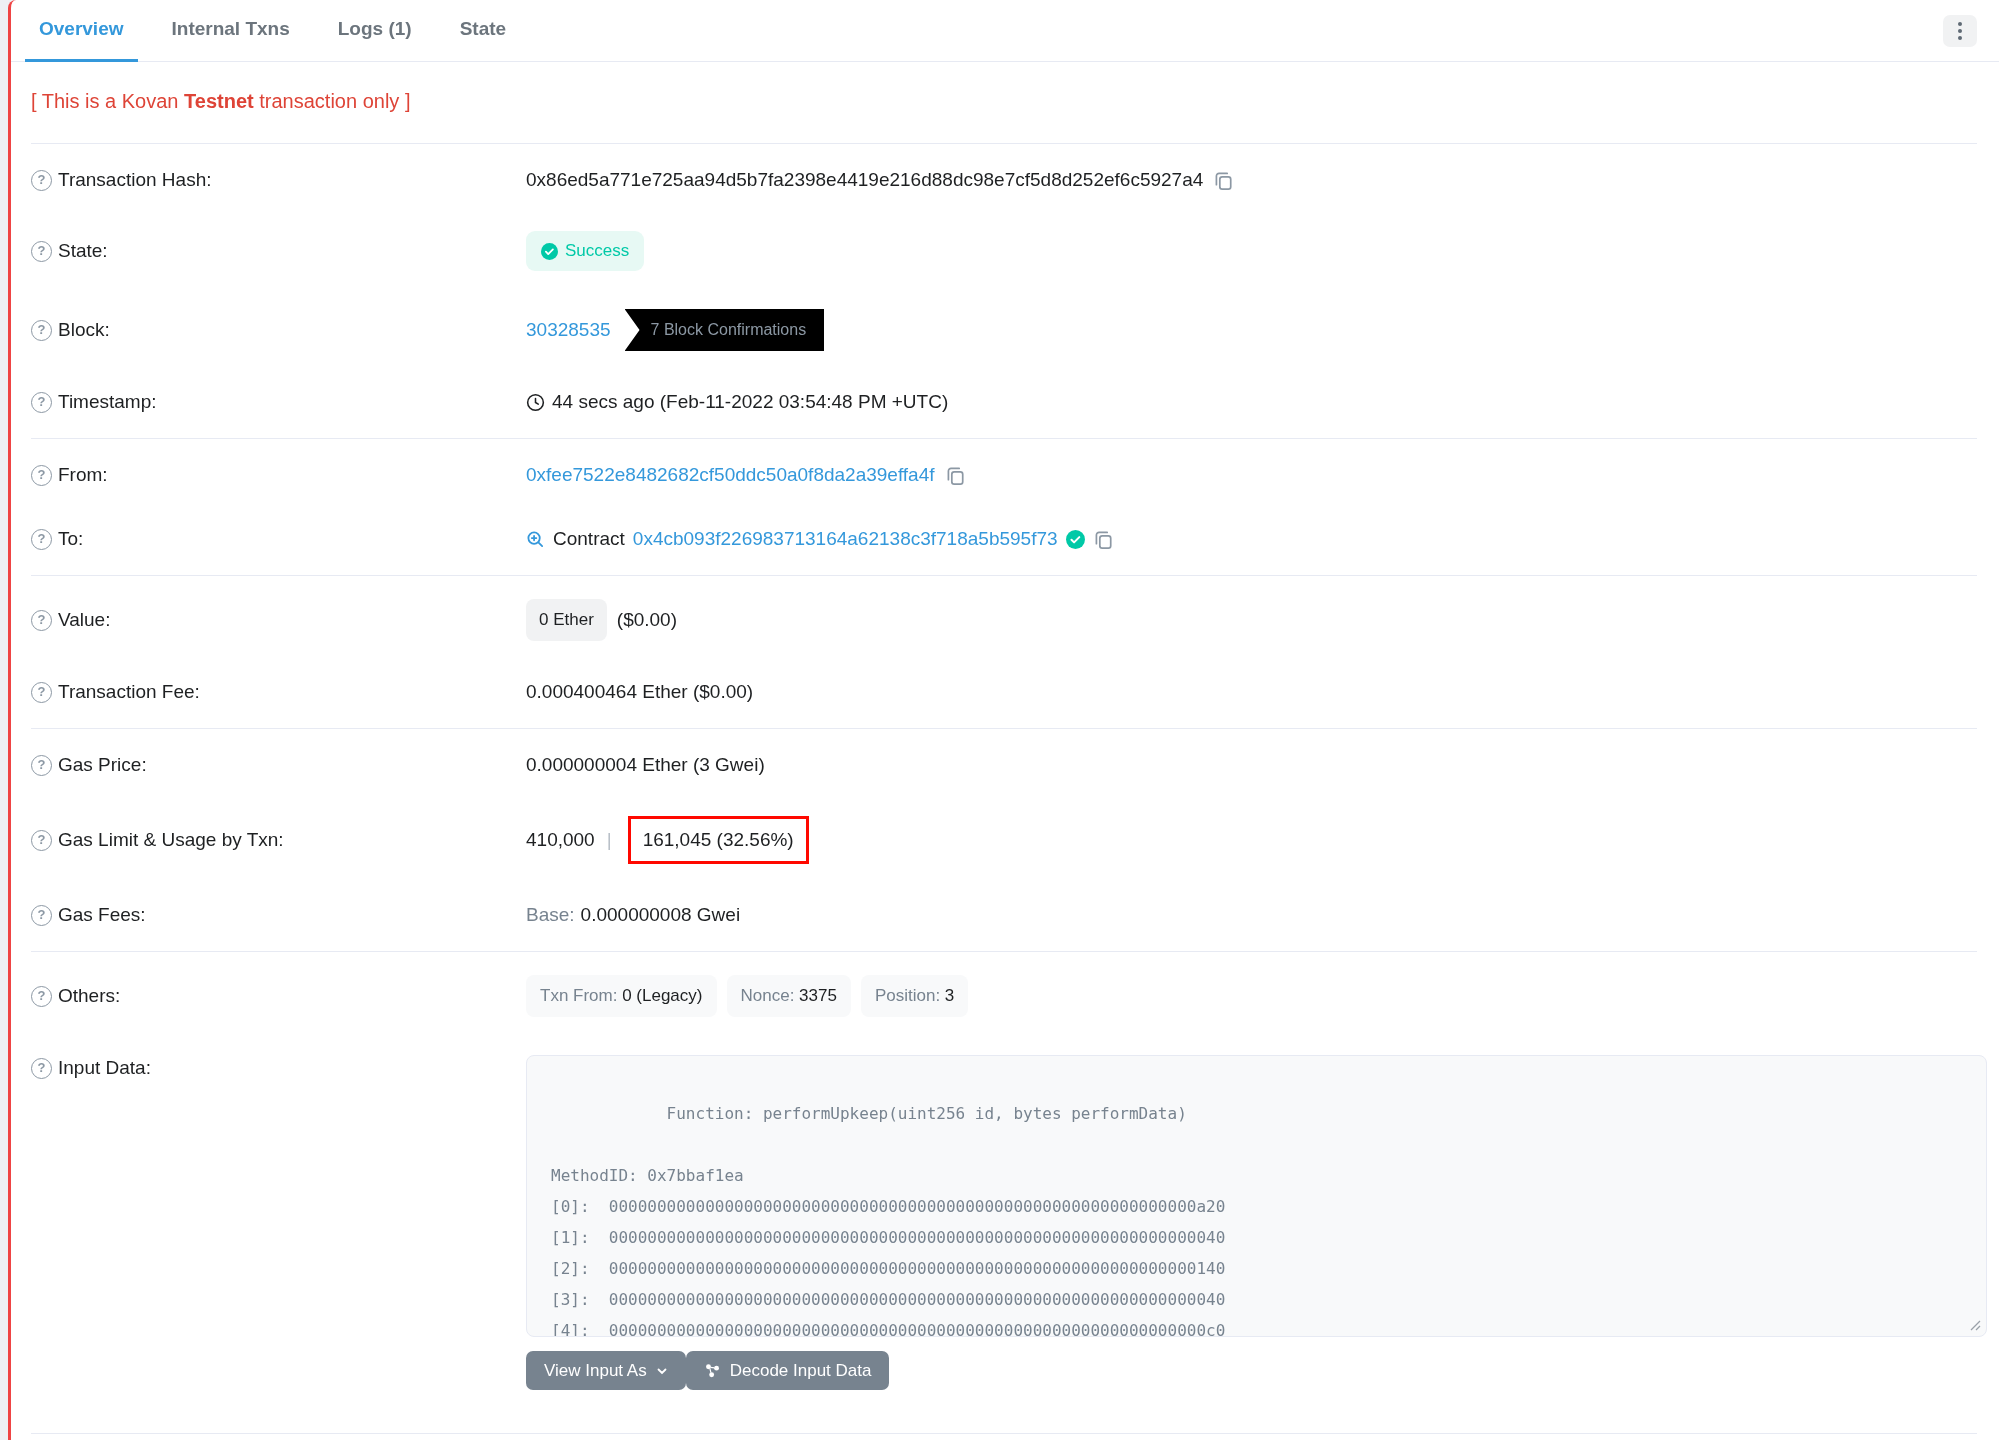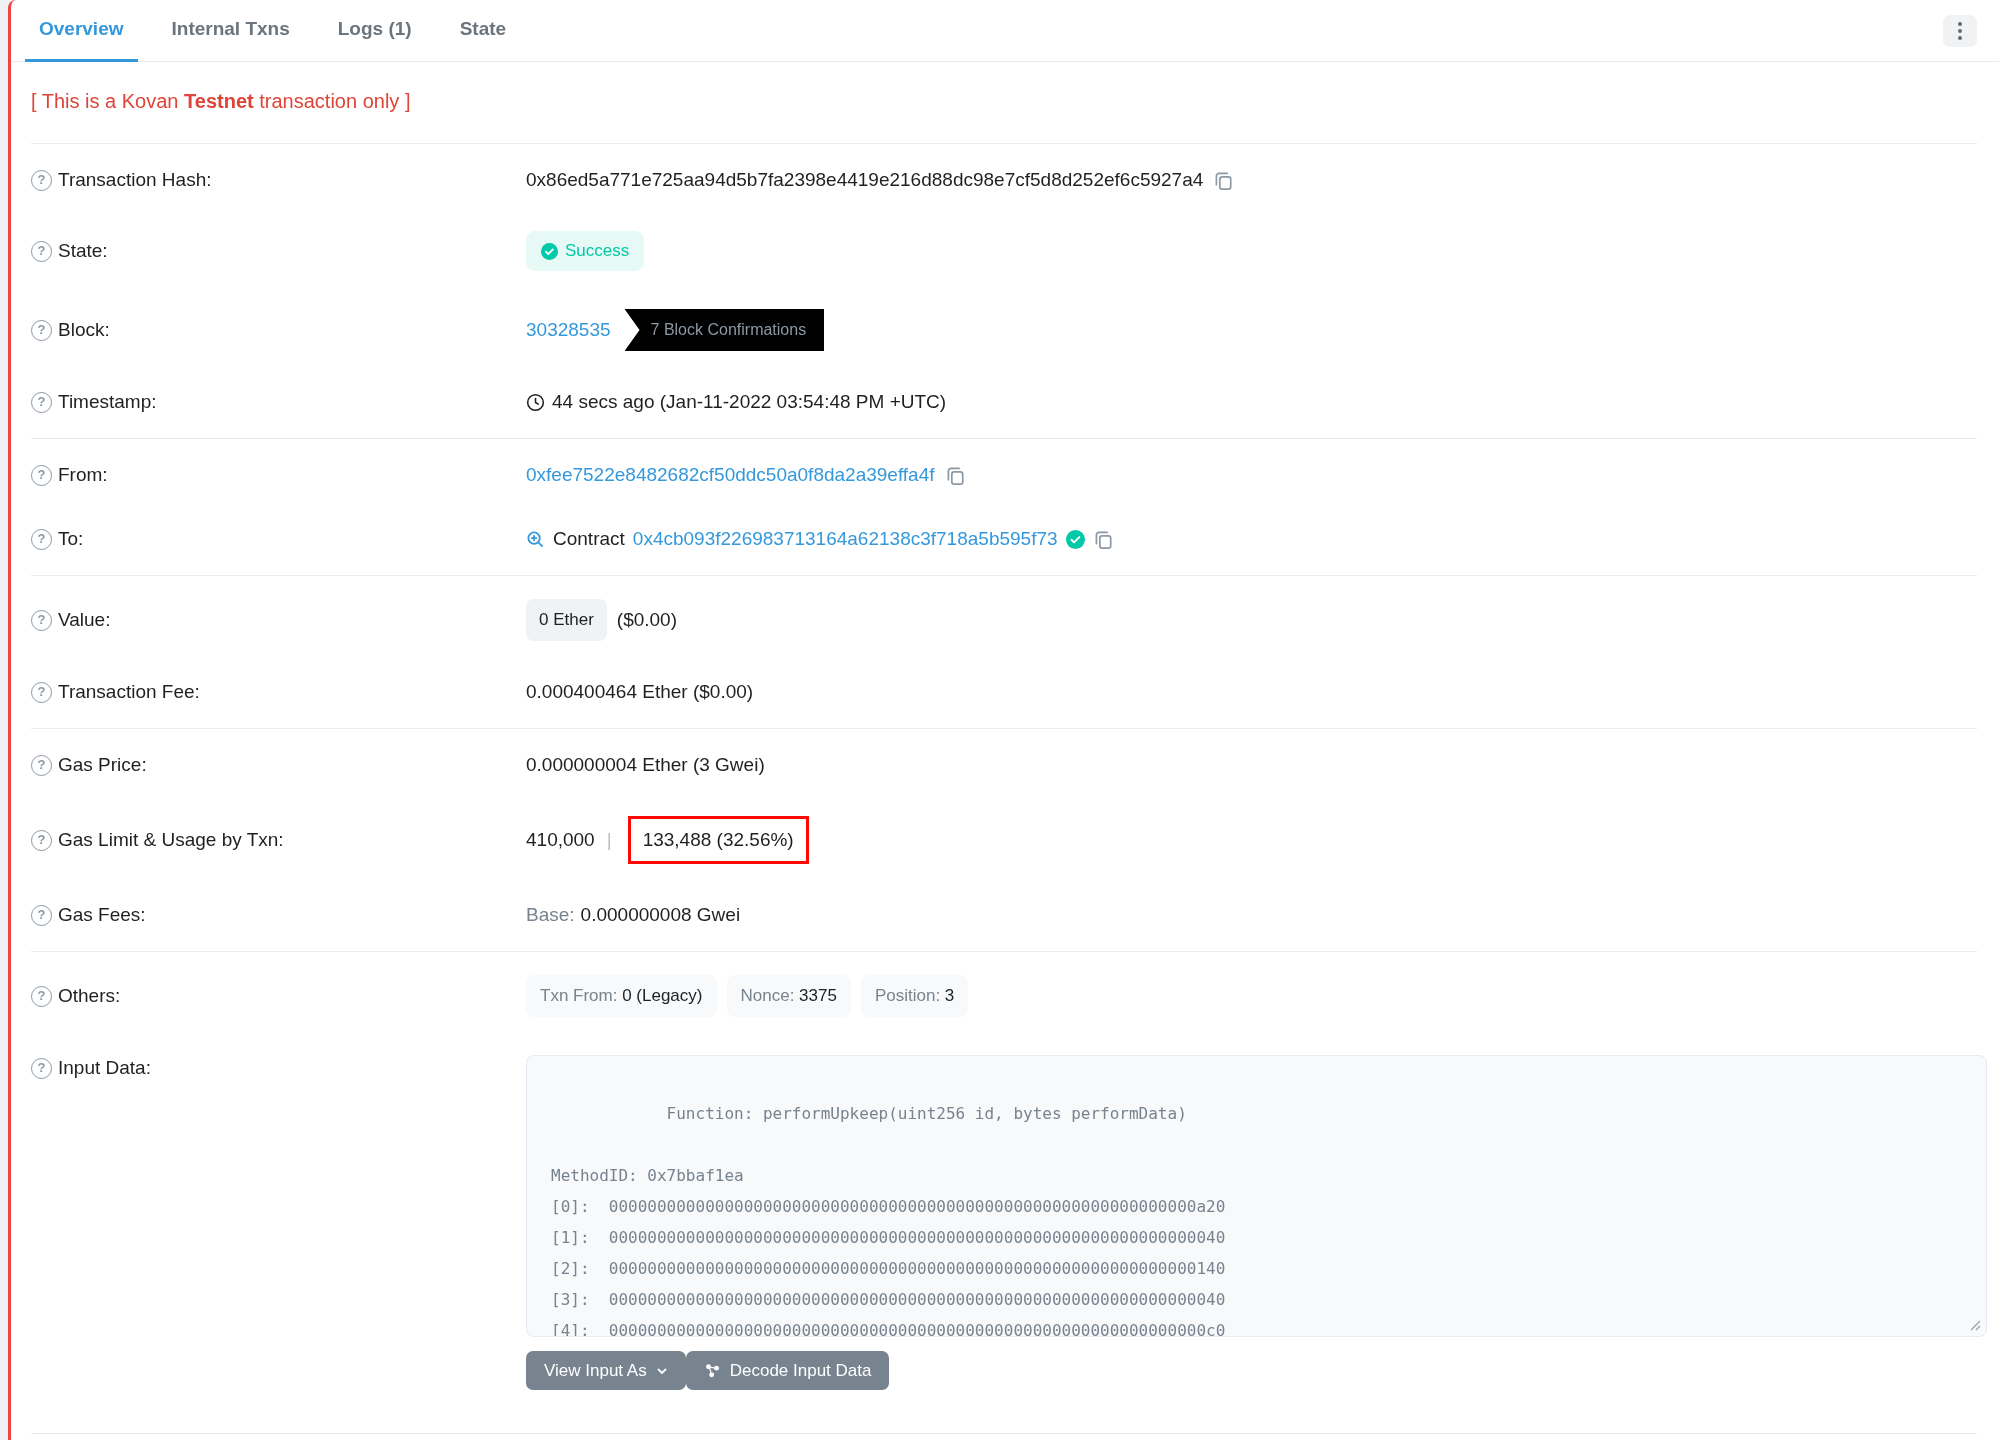--- a/index.html
+++ b/index.html
@@ -163,21 +163,21 @@
       <div class="row">
         <div class="label">
           <span class="qicon">?</span>
           <span>Timestamp:</span>
         </div>
         <div class="value" style="gap:7px;">
           <svg width="19" height="19" viewBox="0 0 16 16" fill="none" stroke="#1e2022" stroke-width="1.3" stroke-linecap="round">
             <circle cx="8" cy="8" r="6.6"></circle>
             <path d="M8 4.6V8l2.3 1.4"></path>
           </svg>
-          <span>44 secs ago (Jan-11-2022 03:54:48 PM +UTC)</span>
+          <span>44 secs ago (Feb-11-2022 03:54:48 PM +UTC)</span>
         </div>
       </div>
     </div>
 
     <div class="section">
 
       <div class="row">
         <div class="label">
           <span class="qicon">?</span>
           <span>From:</span>
@@ -258,21 +258,21 @@
 
       <div class="row">
         <div class="label">
           <span class="qicon">?</span>
           <span>Gas Limit &amp; Usage by Txn:</span>
         </div>
         <div class="value" style="gap:6px;">
           <span>410,000</span>
           <span class="sep-bar">|</span>
           <span class="red-box">
-            <span>133,488 (32.56%)</span>
+            <span>161,045 (32.56%)</span>
           </span>
         </div>
       </div>
 
       <div class="row">
         <div class="label">
           <span class="qicon">?</span>
           <span>Gas Fees:</span>
         </div>
         <div class="value" style="gap:6px;">

